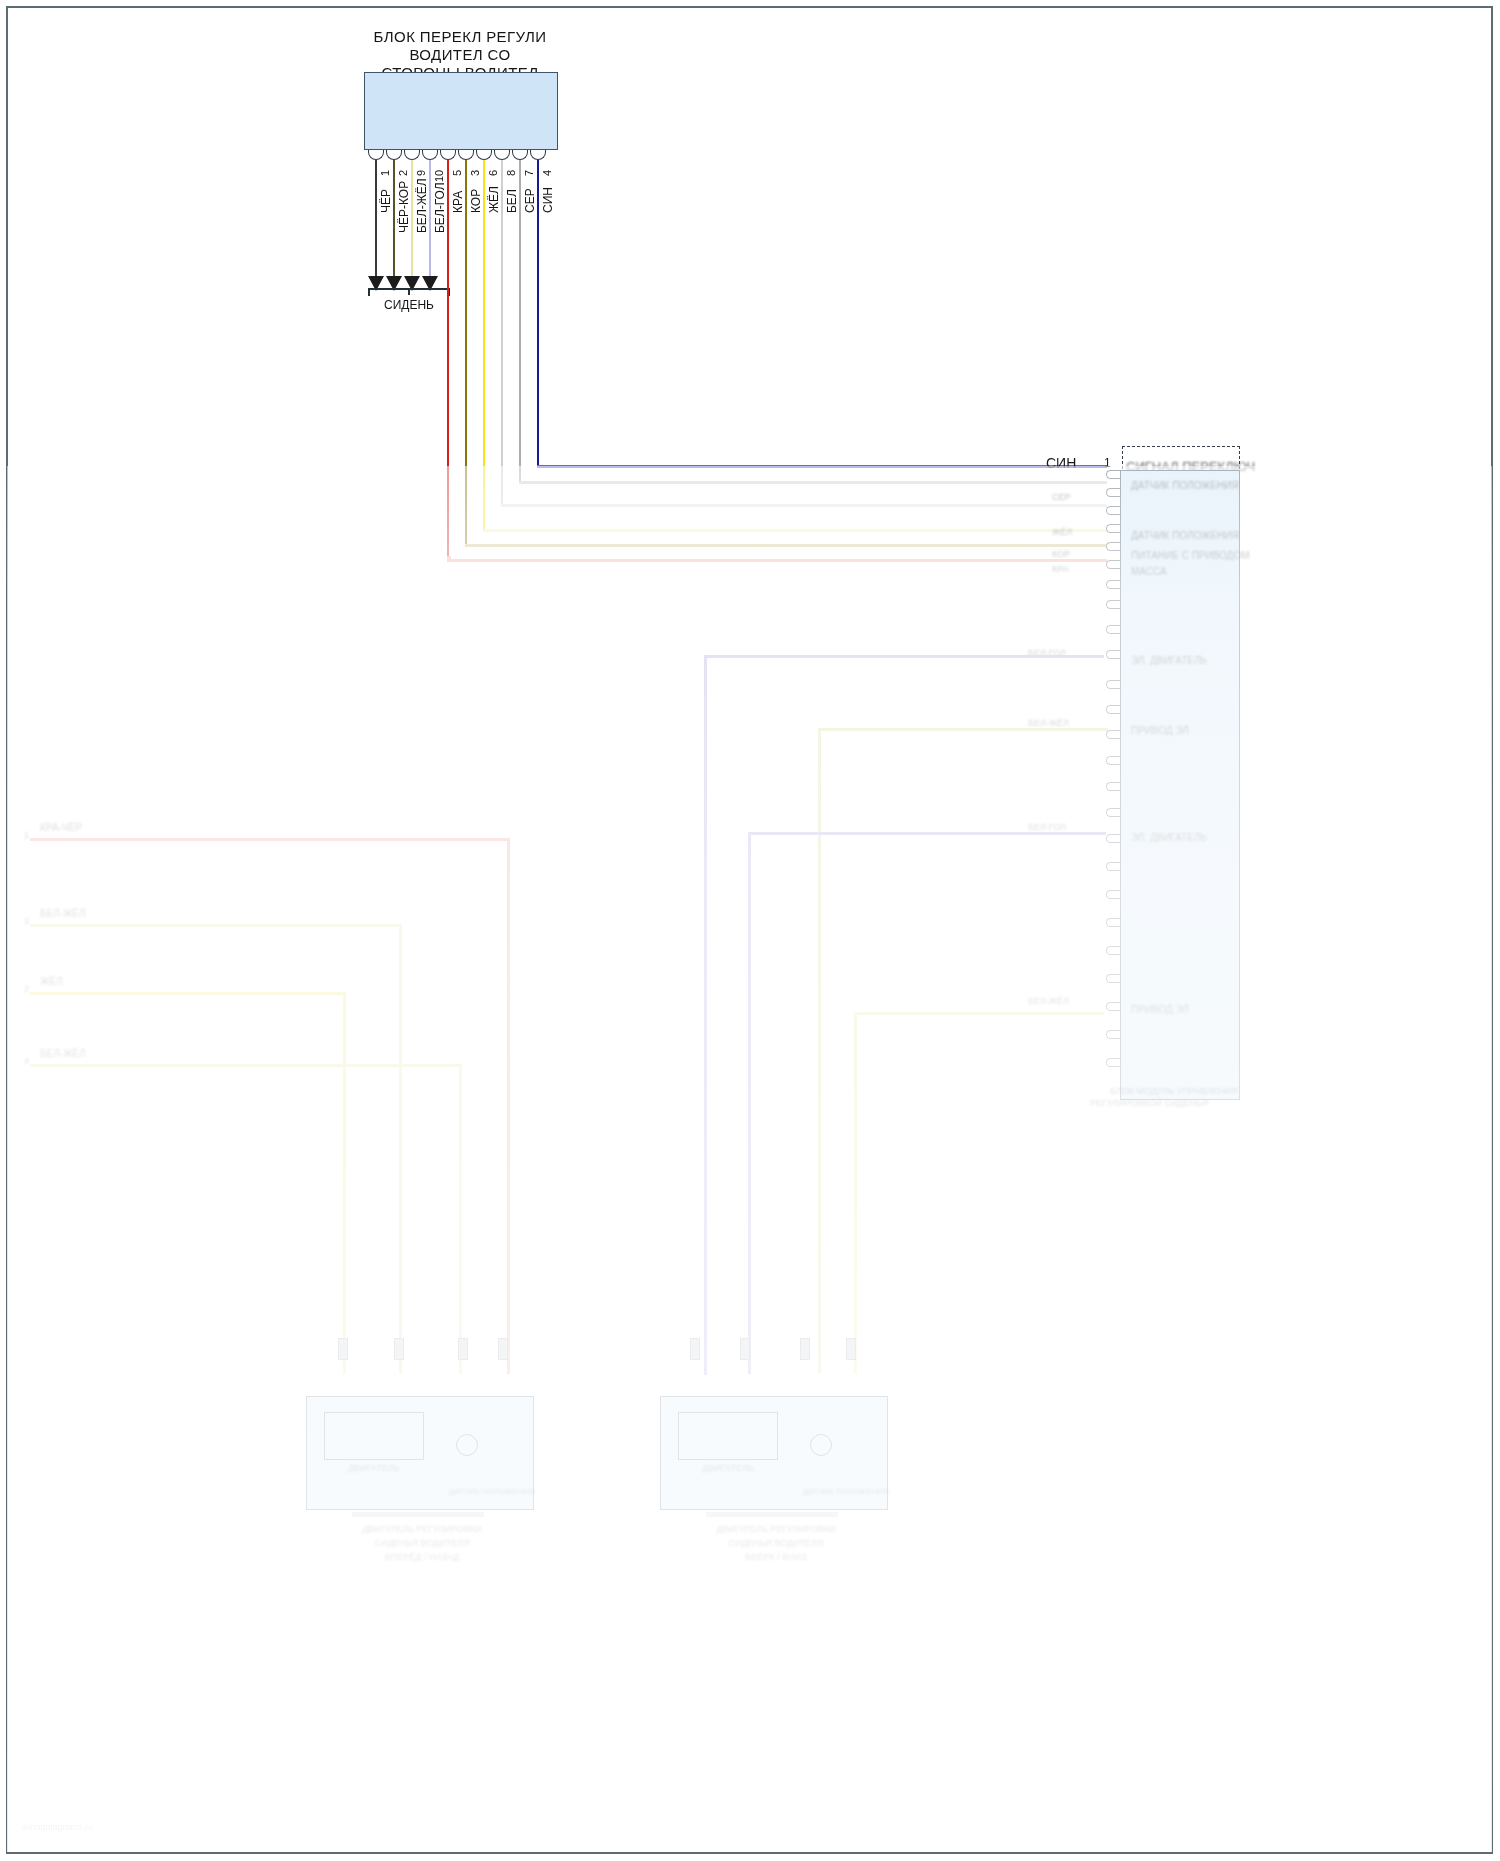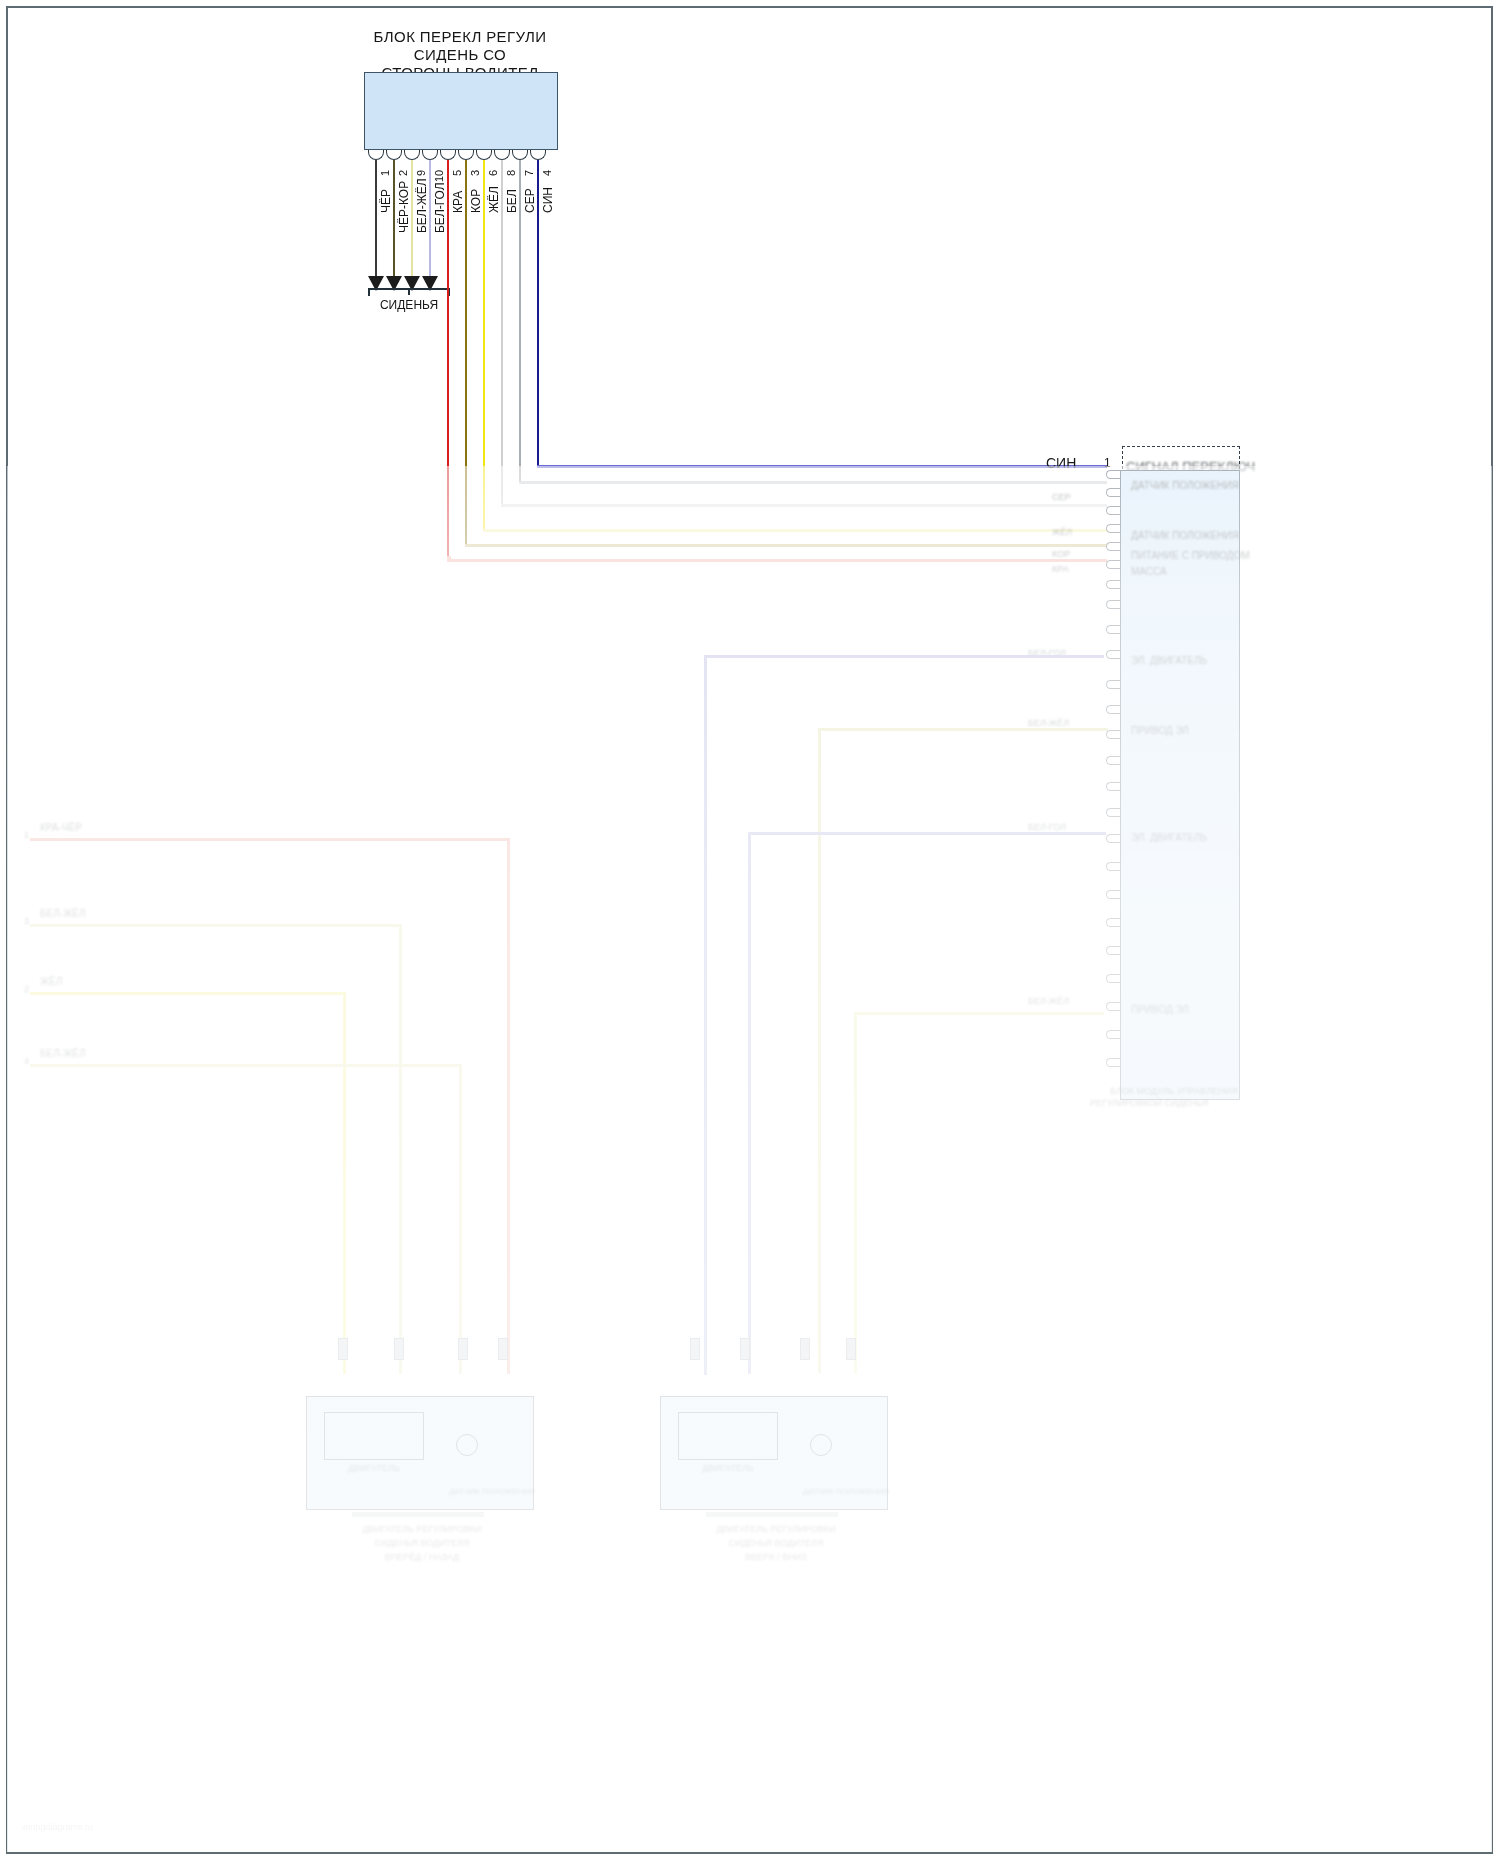--- a/index.html
+++ b/index.html
@@ -144,21 +144,21 @@
 </style>
 </head>
 <body>
 
 <div id="page">
 
   <div id="page-frame"></div>
 
   <div>
     <div class="txt c title-line" style="left:460px;top:28px;">БЛОК ПЕРЕКЛ РЕГУЛИ</div>
-    <div class="txt c title-line" style="left:460px;top:46px;">СИДЕНЬ СО</div>
+    <div class="txt c title-line" style="left:460px;top:46px;">ВОДИТЕЛ СО</div>
     <div class="txt c title-line" style="left:460px;top:64px;">СТОРОНЫ ВОДИТЕЛ</div>
   </div>
 
   <div class="box" style="left:364px;top:72px;width:194px;height:78px;"></div>
 
   <div class="pincap" style="left:368px;top:150px;"></div>
   <div class="pincap" style="left:386px;top:150px;"></div>
   <div class="pincap" style="left:404px;top:150px;"></div>
   <div class="pincap" style="left:422px;top:150px;"></div>
   <div class="pincap" style="left:440px;top:150px;"></div>
@@ -197,21 +197,21 @@
 
   <div class="arrowhead" style="left:368px;top:276px;border-top:15px solid #1c1c1c;"></div>
   <div class="arrowhead" style="left:386px;top:276px;border-top:15px solid #1c1c1c;"></div>
   <div class="arrowhead" style="left:404px;top:276px;border-top:15px solid #1c1c1c;"></div>
   <div class="arrowhead" style="left:422px;top:276px;border-top:15px solid #1c1c1c;"></div>
 
   <div class="brace" style="left:368px;top:288px;width:82px;border-top:2px solid #22303a;border-bottom:none;border-left:none;border-right:none;"></div>
   <div class="brace-tick" style="left:368px;top:288px;"></div>
   <div class="brace-tick" style="left:448px;top:288px;"></div>
   <div class="brace-tick" style="left:408px;top:288px;height:7px;"></div>
-  <div class="txt c" style="left:409px;top:298px;font-size:12px;">СИДЕНЬЯ</div>
+  <div class="txt c" style="left:409px;top:298px;font-size:12px;">СИДЕНЬ</div>
 
   <div class="wire vline" style="left:447px;top:160px;height:400px;background:#d81d1d;"></div>
   <div class="wire vline" style="left:465px;top:160px;height:385px;background:#8a7410;"></div>
   <div class="wire vline" style="left:483px;top:160px;height:370px;background:#f2e516;"></div>
   <div class="wire vline" style="left:501px;top:160px;height:345px;background:#d0d0d0;"></div>
   <div class="wire vline" style="left:519px;top:160px;height:322px;background:#a9aeb3;"></div>
   <div class="wire vline" style="left:537px;top:160px;height:307px;background:#1a1a8c;"></div>
 
   <div class="wire hline" style="left:537px;top:465px;width:570px;height:3px;background:#6a6ad2;"></div>
   <div class="wire hline" style="left:519px;top:481px;width:588px;height:3px;background:#c9ced3;"></div>

